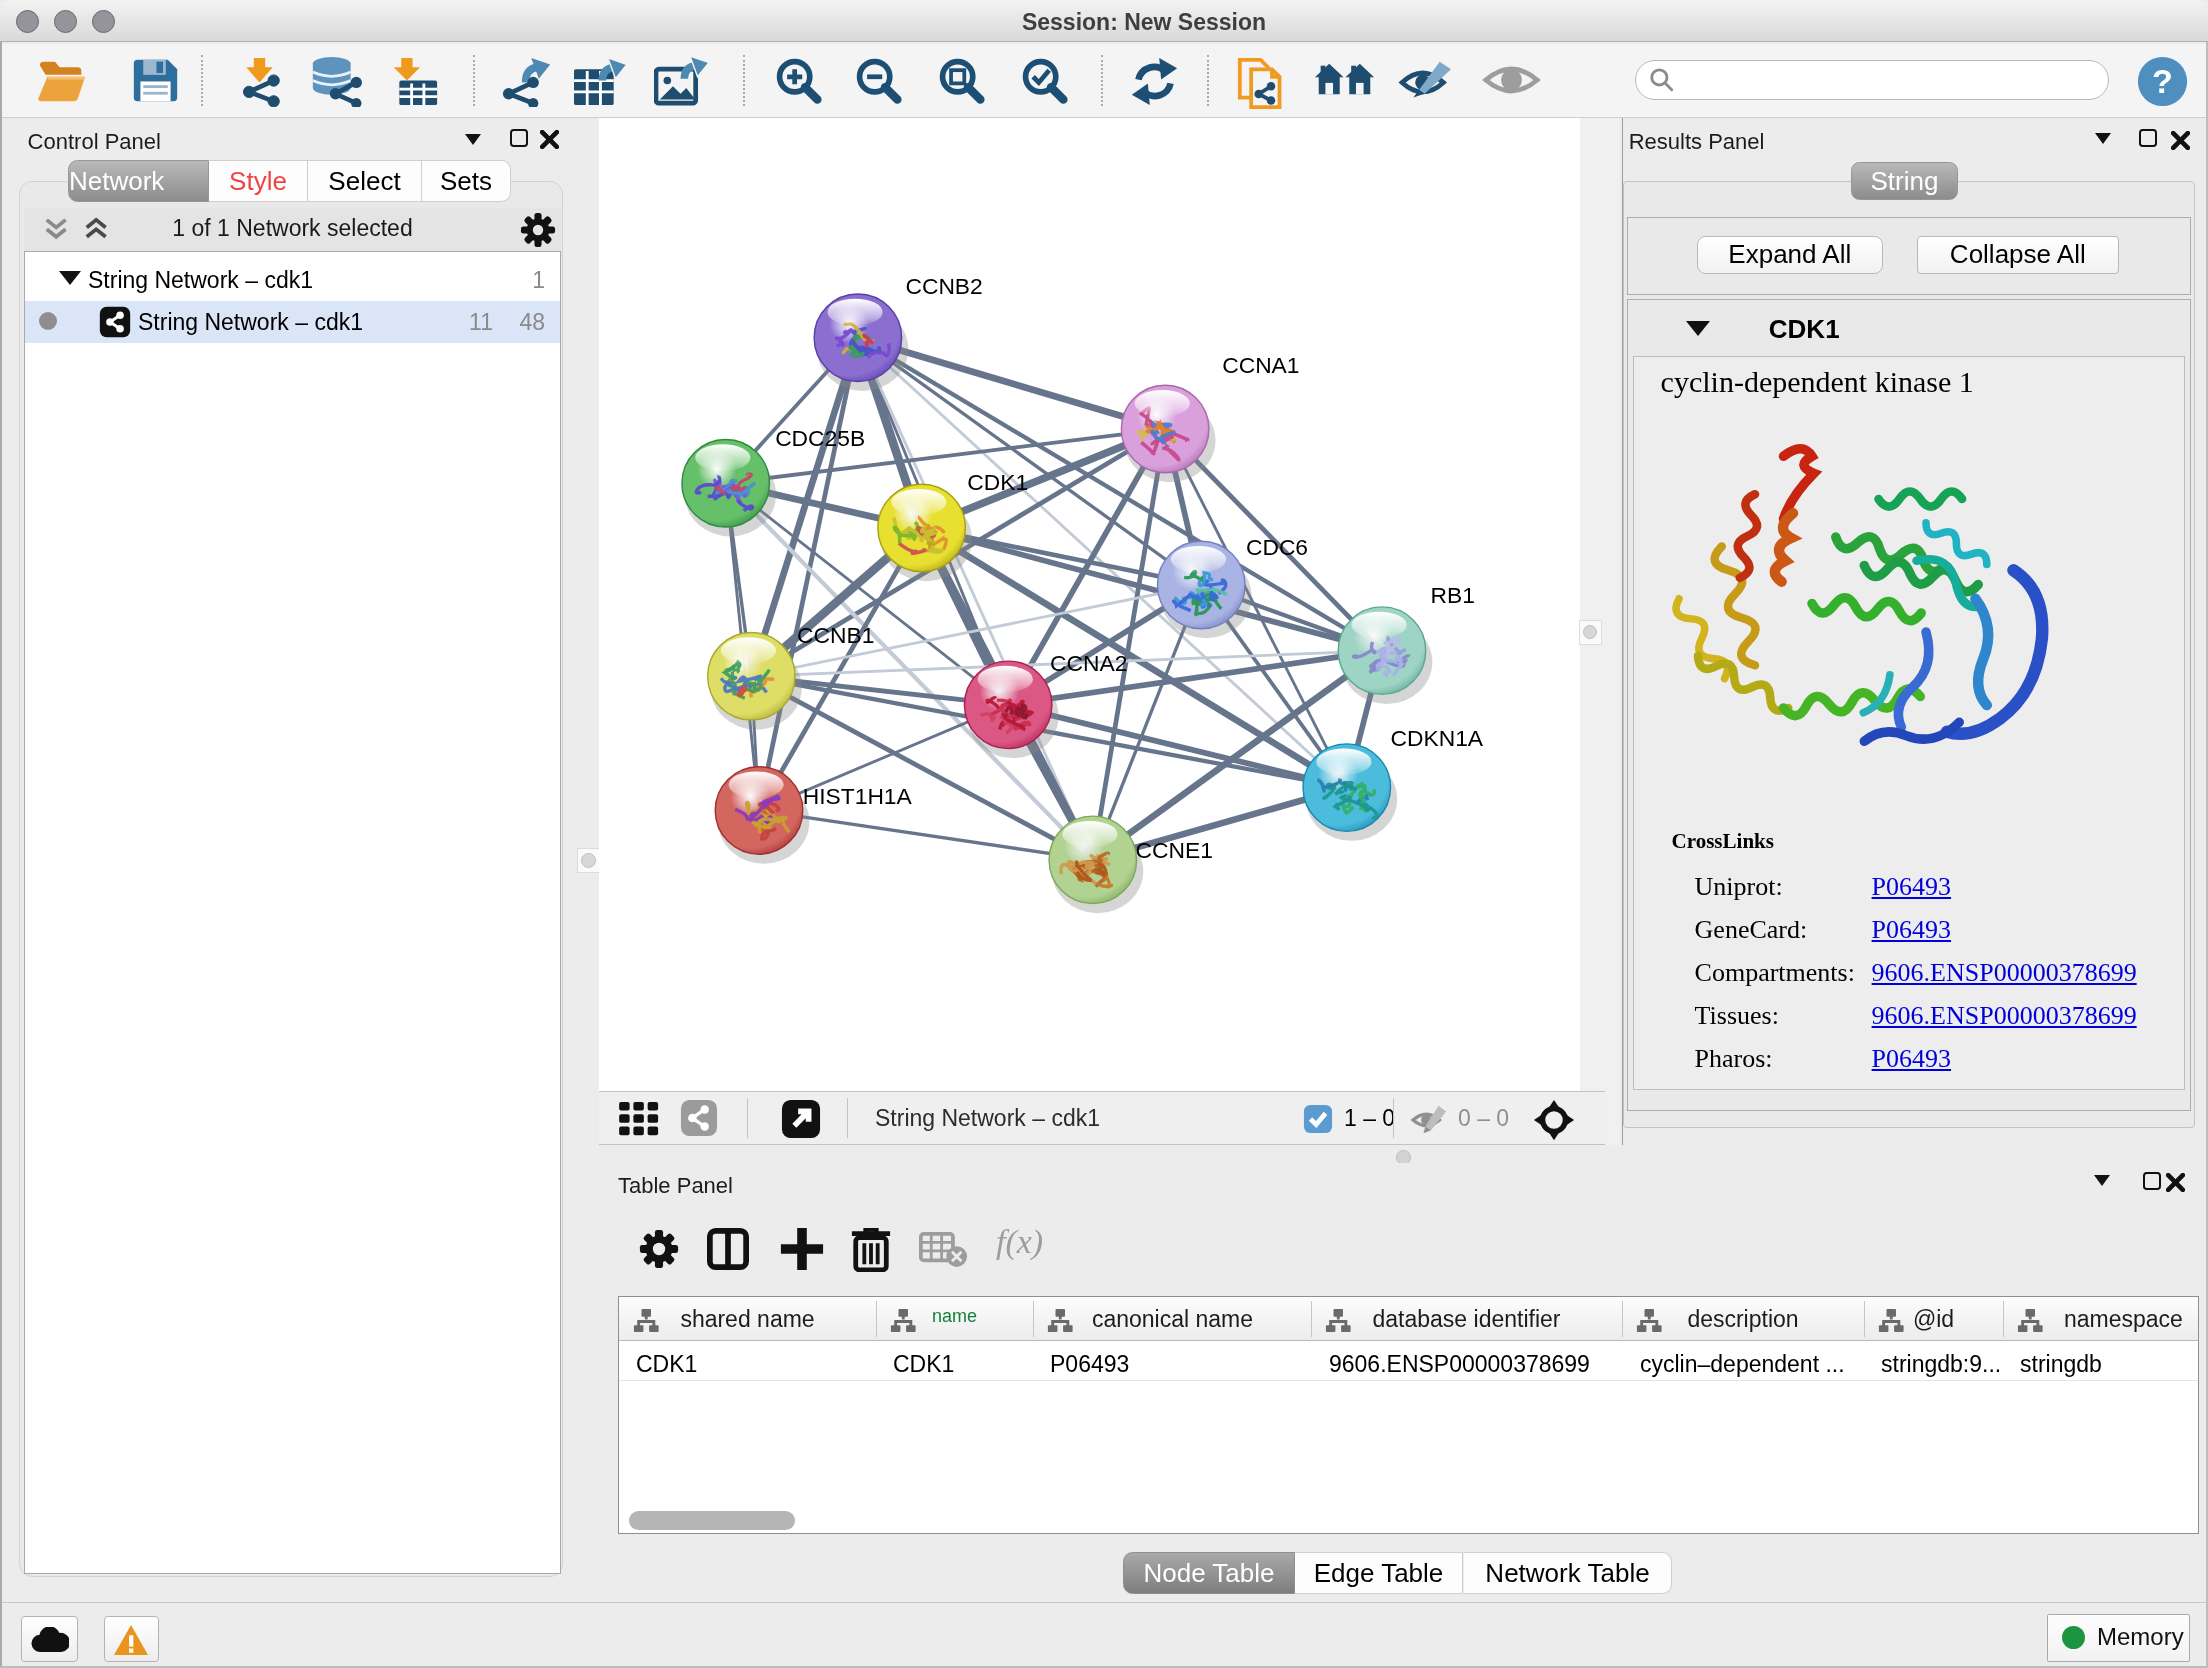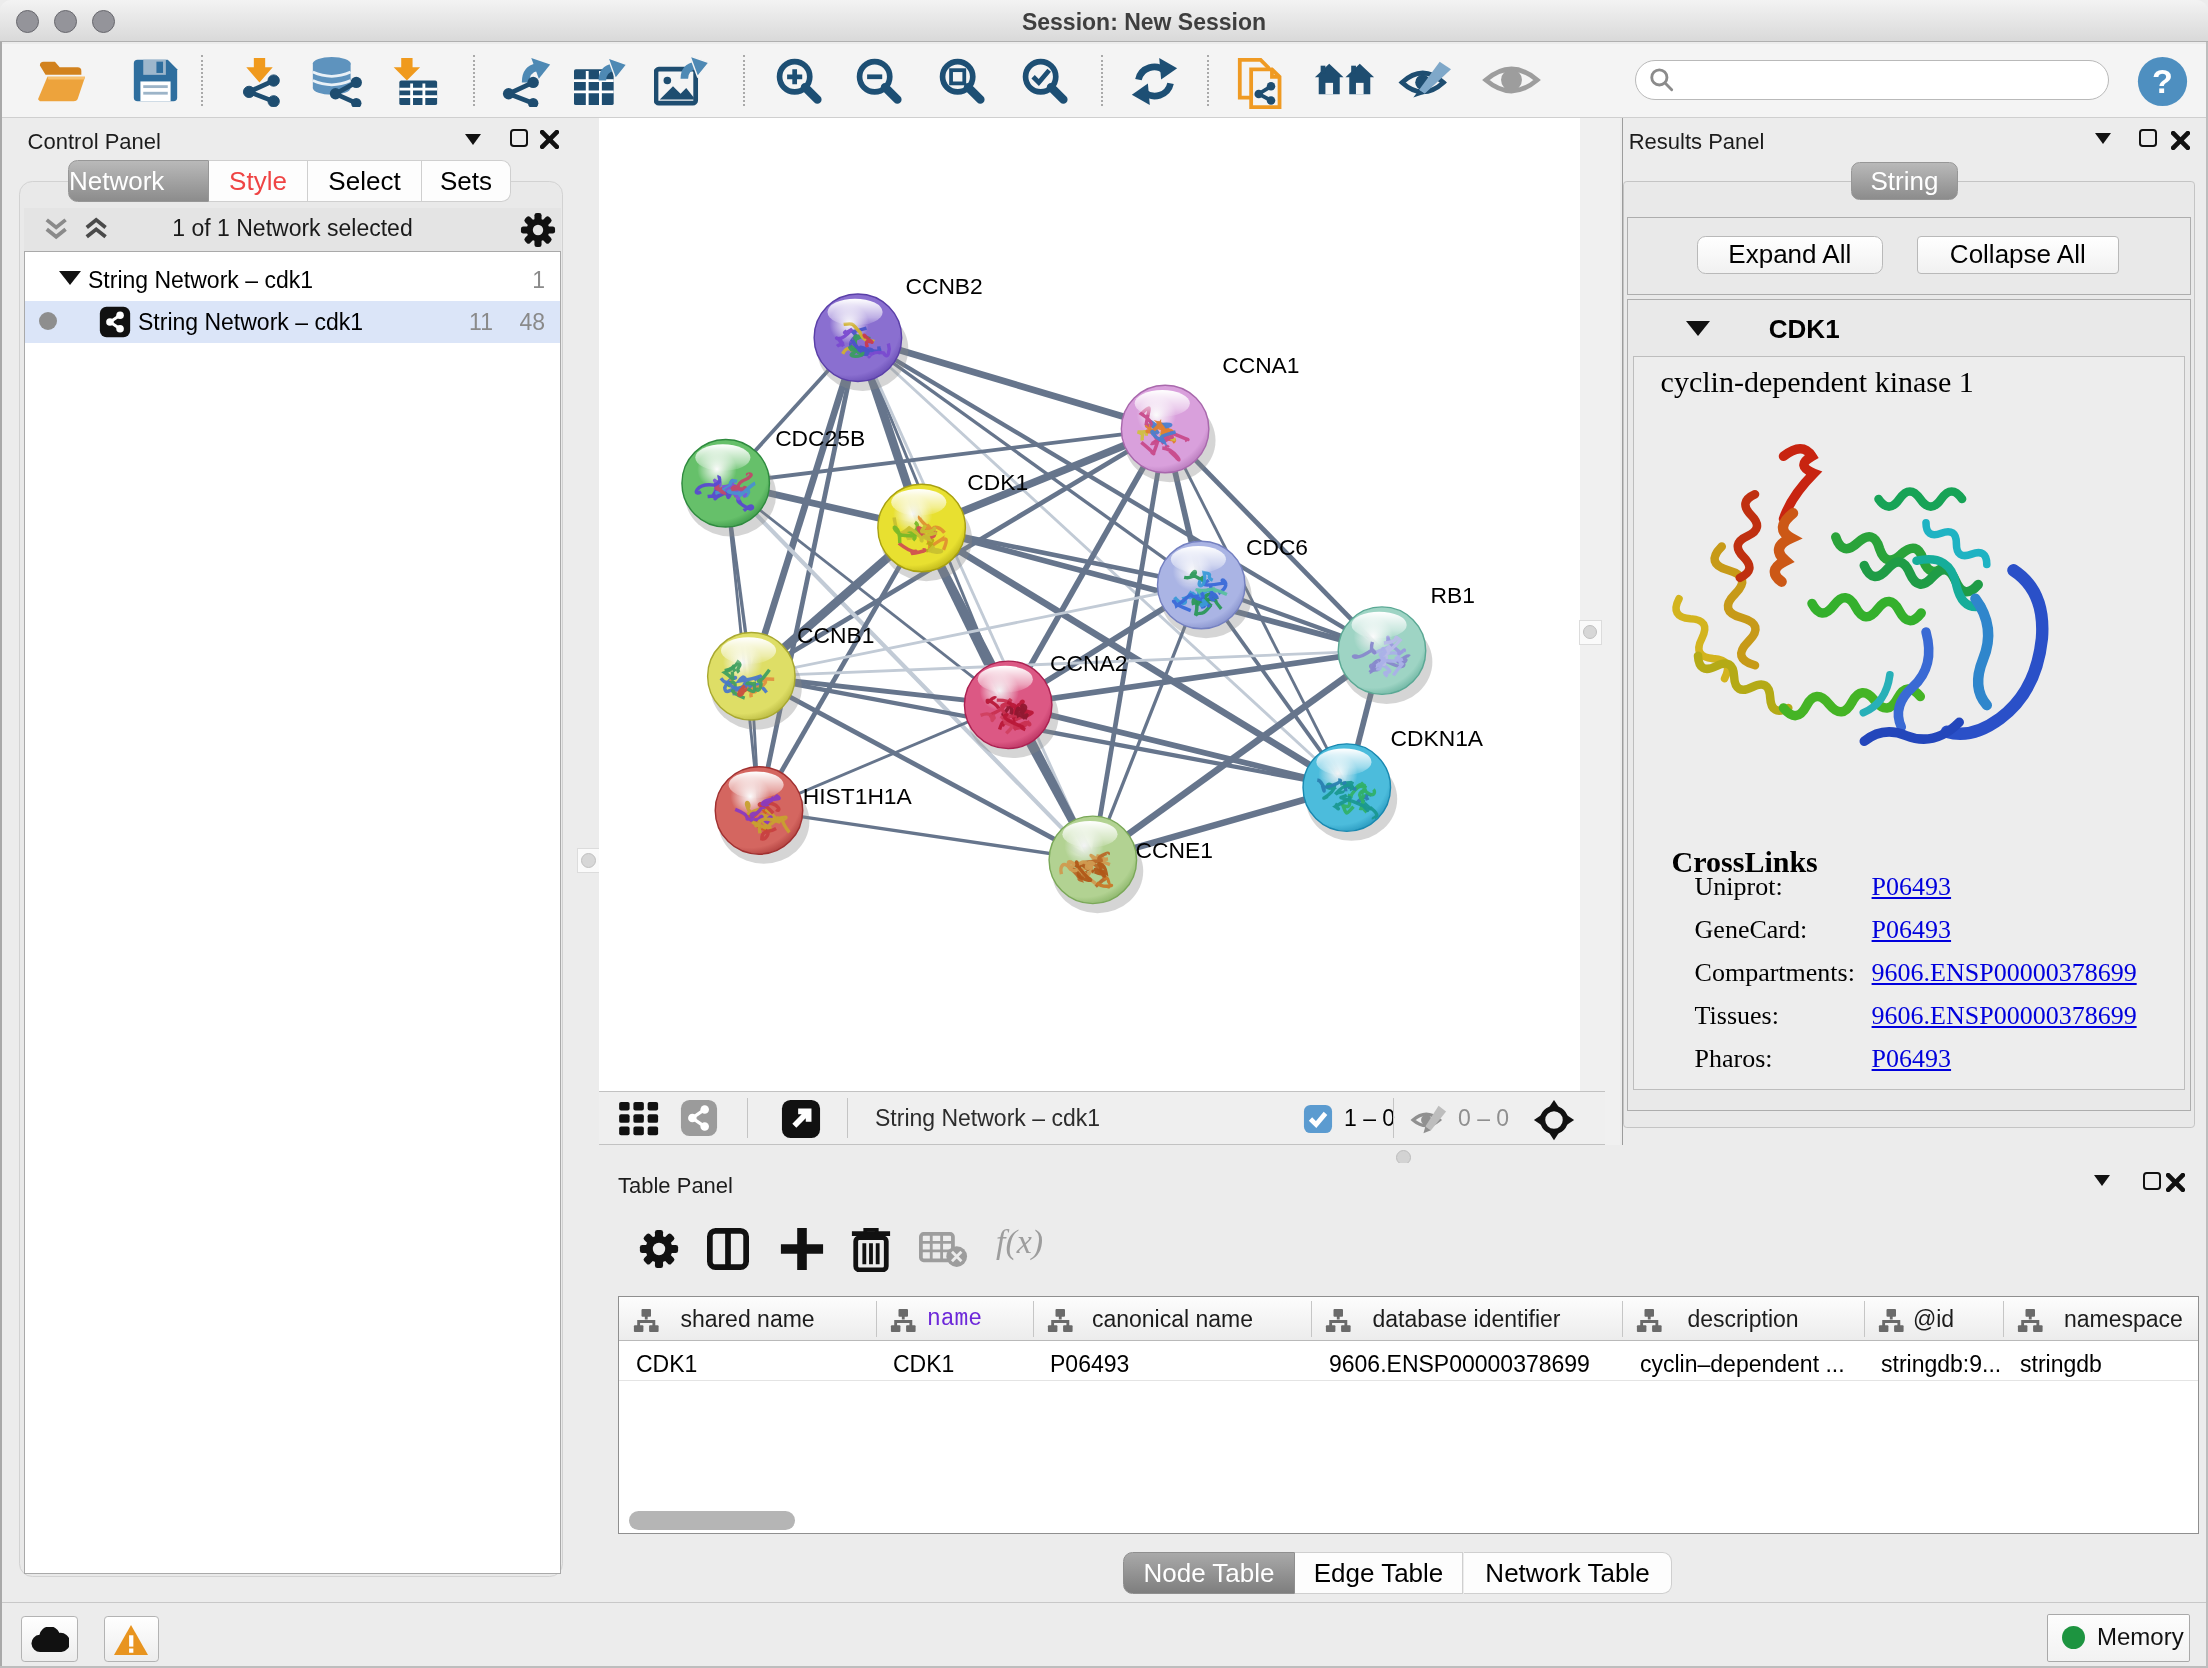--- a/index.html
+++ b/index.html
@@ -716,21 +716,21 @@
               <path d="M250 65 q 11 16, 22 0 q 11 -16, 22 0 q 11 16, 22 0 q 11 -16, 22 0 " stroke="#17a356" stroke-width="9" fill="none"></path>
               <path d="M290 130 q 36 -8 42 26 q 6 26 26 22" stroke="#16ad9a" stroke-width="9" fill="none"></path>
               <path d="M392 140 q 34 22 30 72 q -6 56 -44 84 q -30 22 -56 14" stroke="#2a50c8" stroke-width="13" fill="none"></path>
               <path d="M352 170 q 22 30 8 64 q -12 30 4 48" stroke="#2f86cc" stroke-width="11" fill="none"></path>
               <path d="M300 205 q 10 36 -14 58 q -22 20 -12 42" stroke="#3a6ad4" stroke-width="10" fill="none"></path>
               <path d="M335 300 q -26 26 -56 14 q -24 -10 -44 6" stroke="#2346bb" stroke-width="10" fill="none"></path>
               <path d="M300 90 q 0 17, 16 11 q 16 -6, 16 11 q 0 17, 16 11 q 16 -6, 16 11 " stroke="#1fb3c3" stroke-width="8" fill="none"></path>
               <path d="M262 250 q -4 30 -28 40" stroke="#28b0b8" stroke-width="8" fill="none"></path>
             </g>
           </svg>
-        <div style="position:absolute;left:38px;top:488px;font-size:30px;font-weight:bold;color:#000;">CrossLinks</div>
+        <div style="position:absolute;left:38px;top:472px;font-size:21px;font-weight:bold;color:#000;">CrossLinks</div>
         <div style="position:absolute;left:61px;top:508px;font-size:26px;color:#000;line-height:43px;">Uniprot:<br>GeneCard:<br>Compartments:<br>Tissues:<br>Pharos:</div>
         <div style="position:absolute;left:238px;top:508px;font-size:26px;color:#0000dd;line-height:43px;text-decoration:underline;">P06493<br>P06493<br>9606.ENSP00000378699<br>9606.ENSP00000378699<br>P06493</div>
       </div>
     </div>
 
     <div style="position:absolute;left:-44px;top:502px;width:23px;height:25px;background:#fafafa;border:1px solid #dcdcdc;"></div>
     <div style="position:absolute;left:-40px;top:507px;width:14.3px;height:14.3px;border-radius:50%;background:#d7d7d7;border:1px solid #c0c0c0;"></div>
   </div>
   <div id="tablepanel">
     <div class="phead" style="position:absolute;left:19px;top:9.5px;">Table Panel</div>
@@ -787,21 +787,21 @@
         <div style="position:absolute;left:257px;top:3.8px;height:36px;border-left:1.9px solid #c6c6c6;"></div>
         <div style="position:absolute;left:257px;top:0;width:157px;height:44px;">
           <svg style="position:absolute;left:13.3px;top:11.4px;" width="28.5" height="25" viewBox="0 0 30 26">
 <g fill="none" stroke="#6a6a6a" stroke-width="3">
               <path d="M15 6 L15 12 M7 19 L7 14 L23 14 L23 19"></path>
             </g>
 <rect x="10" y="1" width="10" height="8" rx="1" fill="#6a6a6a"></rect>
 <rect x="2" y="18" width="10" height="7" rx="1" fill="#6a6a6a"></rect>
 <rect x="18" y="18" width="10" height="7" rx="1" fill="#6a6a6a"></rect>
 </svg>
-          <div style="position:absolute;left:0;top:8.6px;width:157px;text-align:center;font-size:23px;color:#6d28d9;font-family:Liberation Mono, monospace;">name</div>
+          <div style="position:absolute;left:0;top:8.6px;width:157px;text-align:center;font-size:18px;color:#15803d;">name</div>
         </div>
         <div style="position:absolute;left:274px;top:54px;font-size:23px;color:#000;">CDK1</div>
         <div style="position:absolute;left:414px;top:3.8px;height:36px;border-left:1.9px solid #c6c6c6;"></div>
         <div style="position:absolute;left:414px;top:0;width:279px;height:44px;">
           <svg style="position:absolute;left:13.3px;top:11.4px;" width="28.5" height="25" viewBox="0 0 30 26">
 <g fill="none" stroke="#6a6a6a" stroke-width="3">
               <path d="M15 6 L15 12 M7 19 L7 14 L23 14 L23 19"></path>
             </g>
 <rect x="10" y="1" width="10" height="8" rx="1" fill="#6a6a6a"></rect>
 <rect x="2" y="18" width="10" height="7" rx="1" fill="#6a6a6a"></rect>

